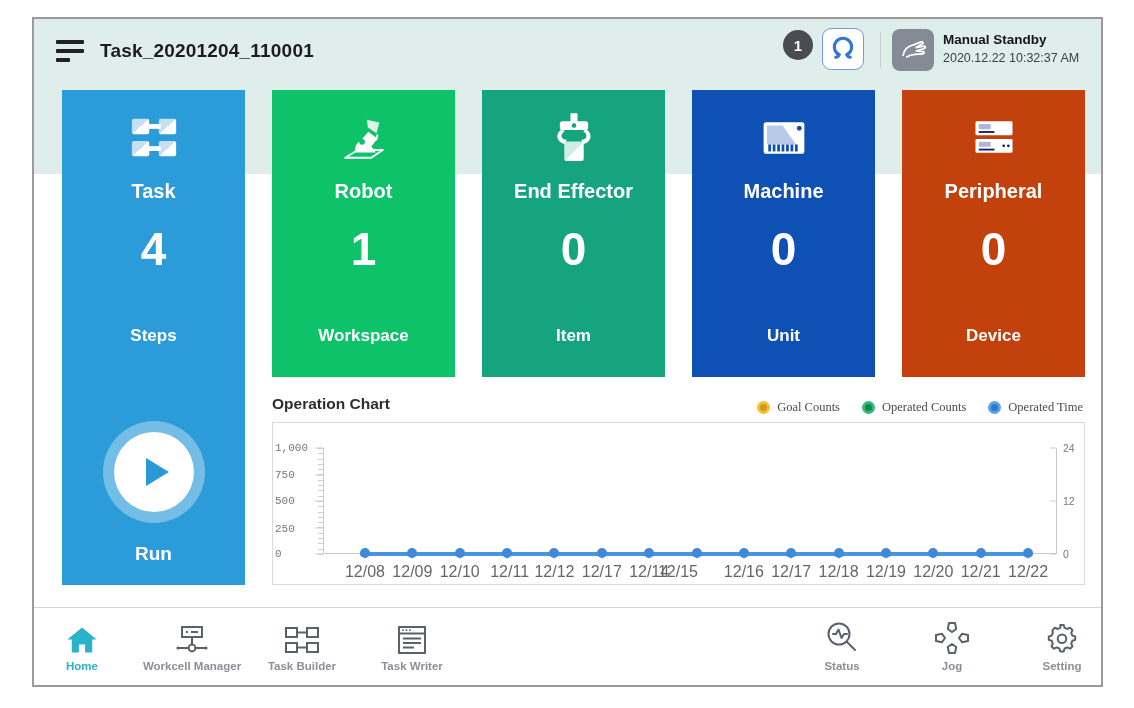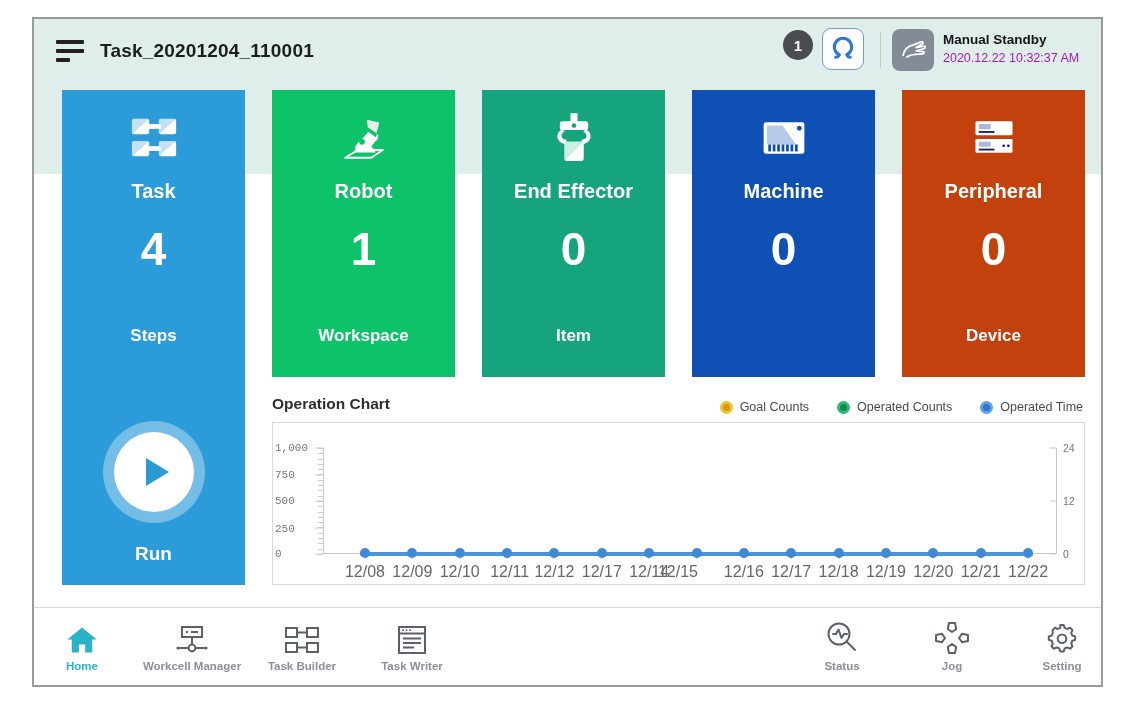--- a/index.html
+++ b/index.html
@@ -14,38 +14,38 @@
   .hamburger span:nth-child(3){width:14px;}
   .title{position:absolute;left:66px;top:21px;margin:0;font-size:19px;font-weight:700;color:#1d1d1d;letter-spacing:.2px;}
   .badge{position:absolute;left:749px;top:11px;width:30px;height:30px;border-radius:50%;background:#4b4b52;color:#fff;
          font-size:15px;font-weight:700;display:flex;align-items:center;justify-content:center;}
   .reset-btn{position:absolute;left:788px;top:9px;width:42px;height:42px;border-radius:9px;border:1.5px solid #6f9bd8;
          background:#fff;display:flex;align-items:center;justify-content:center;padding:0;cursor:pointer;}
   .vdivider{position:absolute;left:846px;top:13px;width:1px;height:36px;background:#c2cfca;}
   .mode-box{position:absolute;left:858px;top:10px;width:42px;height:42px;border-radius:8px;background:#848b97;
          display:flex;align-items:center;justify-content:center;cursor:pointer;}
   .mode-label{position:absolute;left:909px;top:13px;font-size:13.5px;font-weight:700;color:#15151a;}
-  .mode-time{position:absolute;left:909px;top:32px;font-size:12.5px;color:#a21caf;}
+  .mode-time{position:absolute;left:909px;top:32px;font-size:12.5px;color:#404040;}
 
   
   .card{position:absolute;top:71px;width:183px;height:287px;color:#fff;text-align:center;cursor:pointer;}
   .card.tall{height:495px;}
   .card-icon{position:absolute;top:20px;left:0;right:0;height:56px;display:flex;align-items:center;justify-content:center;}
   .card-title{position:absolute;top:90px;left:0;right:0;font-size:20px;font-weight:700;}
   .card-value{position:absolute;top:132px;left:0;right:0;font-size:46px;font-weight:700;}
   .card-unit{position:absolute;top:236px;left:0;right:0;font-size:17px;font-weight:700;}
   .run-wrap{position:absolute;top:331px;left:50%;transform:translateX(-50%);width:102px;height:102px;border-radius:50%;
          background:rgba(255,255,255,.34);display:flex;align-items:center;justify-content:center;cursor:pointer;}
   .run-circle{width:80px;height:80px;border-radius:50%;background:#fff;display:flex;align-items:center;justify-content:center;}
   .run-tri{width:0;height:0;border-top:14px solid transparent;border-bottom:14px solid transparent;border-left:23px solid #2a9ad6;margin-left:8px;}
   .run-label{position:absolute;top:453px;left:0;right:0;font-size:19px;font-weight:700;}
 
   
   .chart-title{position:absolute;left:238px;top:376px;font-size:15.5px;font-weight:700;color:#2e2e2e;}
-  .legend{position:absolute;right:18px;top:381px;display:flex;gap:28px;align-items:center;}
+  .legend{position:absolute;right:18px;top:381px;display:flex;gap:22px;align-items:center;font-family:Liberation Serif, serif;}
   .legend-item{display:flex;align-items:center;gap:7px;font-size:12.5px;color:#4a4a4a;}
   .legend-marker{width:7px;height:7px;border-radius:50%;border-style:solid;border-width:3px;}
   .chart-box{position:absolute;left:238px;top:403px;width:813px;height:163px;border:1px solid #dadada;background:#fff;box-sizing:border-box;}
   .yaxis{position:absolute;left:50px;top:25px;width:1px;height:106px;background:#c9c9c9;}
   .minor-ticks{position:absolute;left:45px;top:25px;width:5px;height:107px;
          background:repeating-linear-gradient(to top,#cfcfcf 0 1px,transparent 1px 5.3px);}
   .ltick{position:absolute;left:42px;width:8px;height:1px;background:#c9c9c9;transform:translateY(-50%);}
   .ytick-label{position:absolute;left:2px;width:38px;text-align:left;font-size:11px;color:#777;transform:translateY(-50%);font-family:Liberation Mono, monospace;}
   .baseline{position:absolute;left:50px;top:130px;width:733px;height:1px;background:#c9c9c9;}
   .blue-line{position:absolute;top:128.5px;height:4px;border-radius:2px;}
@@ -172,20 +172,21 @@
                 <rect x="24.4" y="31" width="3" height="7.5"></rect>
                 <rect x="29.2" y="31" width="3" height="7.5"></rect>
                 <rect x="34" y="31" width="3" height="7.5"></rect>
                 <rect x="38.8" y="31" width="3" height="7.5"></rect>
               </g>
               <circle cx="43.5" cy="13.5" r="2.6" fill="#0e50b3"></circle>
             </svg>
           </div>
           <div class="card-title">Machine</div>
           <div class="card-value">0</div>
+          <div class="card-unit">Unit</div>
         </div>
         <div class="card" style="left: 868px; background: #c2410c;">
           <div class="card-icon">
             <svg width="50" height="44" viewBox="0 0 54 46">
               <rect x="7" y="5" width="40" height="15" rx="1.5" fill="#fff"></rect>
               <rect x="10.5" y="8" width="13" height="5.5" rx="1" fill="#aeb6dc"></rect>
               <rect x="10.5" y="15.5" width="17" height="2" fill="#1a1f5f"></rect>
               <rect x="7" y="24" width="40" height="15" rx="1.5" fill="#fff"></rect>
               <rect x="10.5" y="27" width="13" height="5.5" rx="1" fill="#aeb6dc"></rect>
               <circle cx="37.5" cy="31.5" r="1.5" fill="#1a1f5f"></circle>

